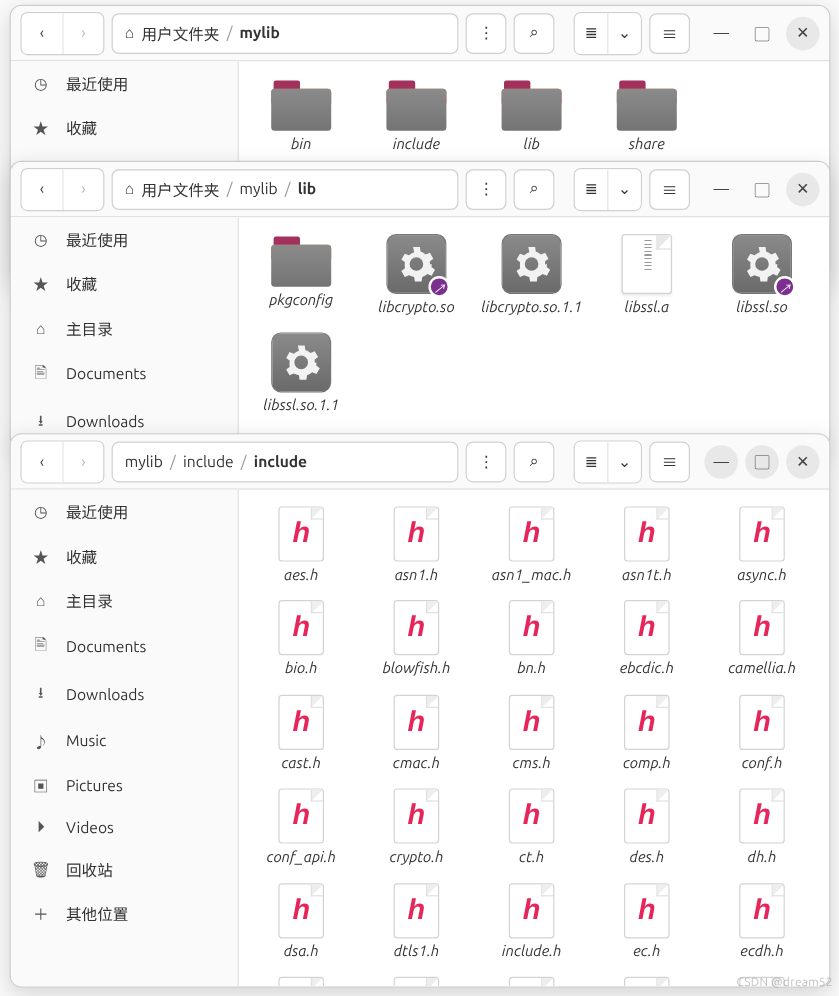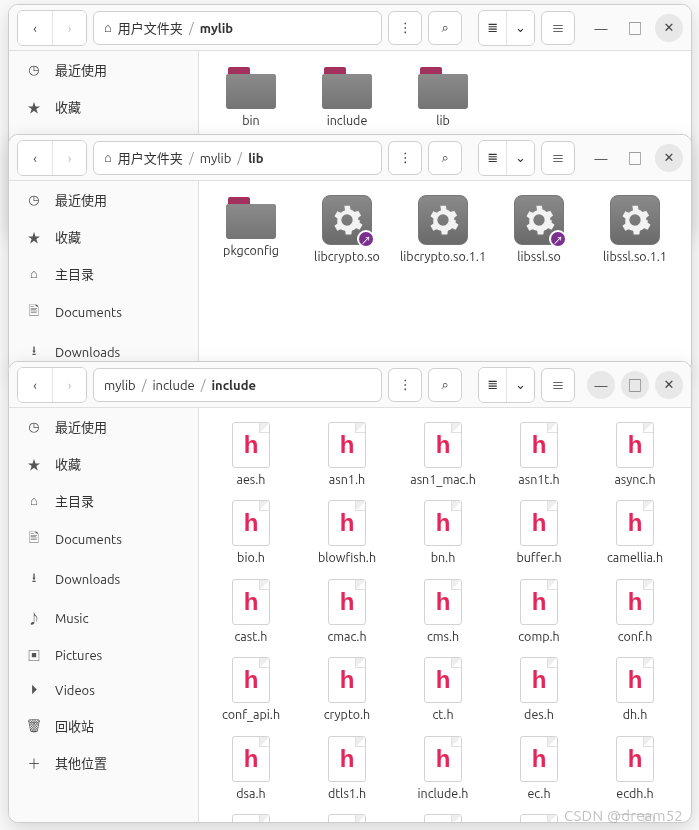--- a/index.html
+++ b/index.html
@@ -25,21 +25,21 @@
 .win-controls { display: flex; gap: 6px; margin-left: 6px; }
 .wc { width: 28px; height: 28px; display: flex; align-items: center; justify-content: center; border-radius: 50%; cursor: pointer; color: #444; }
 .wc.close { background: #e8e8e8; }
 .w3 .wc { background: #e8e8e8; }
 .body-area { flex: 1; display: flex; overflow: hidden; }
 .sidebar { width: 190px; border-right: 1px solid #e0e0e0; background: #fafafa; overflow: hidden; }
 .sidebar .item { display: flex; align-items: center; gap: 12px; padding: 9px 16px; color: #333; cursor: pointer; }
 .sidebar .item .sicon { width: 18px; display: flex; justify-content: center; color: #555; }
 .content { flex: 1; overflow: hidden; padding: 10px 4px 4px 4px; }
 .grid { display: flex; flex-wrap: wrap; align-content: flex-start; }
-.file { width: 96px; display: flex; flex-direction: column; align-items: center; padding: 4px 2px; margin-bottom: 6px; }
+.file { width: 96px; display: flex; flex-direction: column; align-items: center; padding: 4px 2px; margin-bottom: 6px; font-style: italic; }
 .file .label { margin-top: 4px; text-align: center; font-size: 12.5px; color: #333; line-height: 1.15; word-break: break-all; max-width: 94px; }
 
 
 .folder-ico { width: 50px; height: 44px; position: relative; }
 .folder-ico::before { content: ""; position: absolute; left: 2px; top: 2px; width: 22px; height: 10px; background: #a2315e; border-radius: 2px 2px 0 0; }
 .folder-ico::after { content: ""; position: absolute; left: 0; top: 9px; right: 0; bottom: 0; background: linear-gradient(#8b8b8b,#747474); border-radius: 3px; }
 .folder-ico .flap { position: absolute; left: 0; top: 9px; right: 0; height: 12px; background: linear-gradient(#e07030,#d25a1a); border-radius: 3px 3px 0 0; }
 
 
 .doc-ico { width: 42px; height: 50px; background: #fff; border: 1px solid #d3d3d3; border-radius: 3px; position: relative; box-shadow: 0 1px 2px rgba(0,0,0,0.08); }
@@ -49,21 +49,21 @@
 
 .so-ico { width: 50px; height: 50px; border-radius: 8px; background: linear-gradient(#8a8a8a,#6a6a6a); display: flex; align-items: center; justify-content: center; position: relative; border: 1px solid #777; }
 .so-ico svg { width: 34px; height: 34px; }
 .so-ico .link-badge { position: absolute; right: -4px; bottom: -4px; width: 18px; height: 18px; border-radius: 50%; background: #7b2f8f; border: 2px solid #fff; display: flex; align-items: center; justify-content: center; color: #fff; font-size: 10px; }
 
 
 .h-ico { width: 38px; height: 46px; background: #fff; border: 1px solid #d3d3d3; border-radius: 3px; position: relative; display: flex; align-items: center; justify-content: center; }
 .h-ico .corner { position: absolute; right: 0; top: 0; width: 10px; height: 10px; background: linear-gradient(135deg,#eee 50%,transparent 50%); border-bottom: 1px solid #e0e0e0; border-left: 1px solid #e0e0e0; }
 .h-ico .h { font-family: sans-serif; font-weight: 700; font-size: 24px; color: #e6265b; }
 
-.watermark { position: absolute; right: 16px; bottom: 6px; font-size: 15px; color: #999; opacity: .6; letter-spacing: .2px; pointer-events: none; }
+.watermark { position: absolute; right: 5px; bottom: 6px; font-size: 10px; color: #999; opacity: .6; letter-spacing: .2px; pointer-events: none; }
 
 svg { display: block; }
 </style>
 </head>
 <body>
 
 <div class="window w1">
   <div class="headerbar">
     <div class="nav-group">
       <div class="nbtn">
@@ -132,20 +132,26 @@
             <div class="folder-ico">
               <div class="flap"></div>
             </div>
             <div class="label">include</div>
           </div>
           <div class="file">
             <div class="folder-ico">
               <div class="flap"></div>
             </div>
             <div class="label">lib</div>
+          </div>
+          <div class="file">
+            <div class="folder-ico">
+              <div class="flap"></div>
+            </div>
+            <div class="label">share</div>
           </div>
         </div>
     </div>
   </div>
 </div>
 
 <div class="window w2">
   <div class="headerbar">
     <div class="nav-group">
       <div class="nbtn">
@@ -235,20 +241,27 @@
           </div>
           <div class="file">
             <div class="so-ico">
               <svg viewBox="0 0 24 24" fill="#f2f2f2">
                 <path d="M12 8a4 4 0 100 8 4 4 0 000-8zm9 4c0 .6-.05 1.2-.15 1.75l2.1 1.64-2 3.46-2.48-1a8.9 8.9 0 01-3.03 1.76l-.38 2.64h-4l-.38-2.64A8.9 8.9 0 017.65 18.6l-2.48 1-2-3.46 2.1-1.64c-.1-.56-.15-1.15-.15-1.75s.05-1.2.15-1.75l-2.1-1.64 2-3.46 2.48 1a8.9 8.9 0 013.03-1.76L10.06 2h4l.38 2.64a8.9 8.9 0 013.03 1.76l2.48-1 2 3.46-2.1 1.64c.1.56.15 1.15.15 1.75z"></path>
               </svg>
             </div>
             <div class="label">libcrypto.so.1.1</div>
           </div>
           <div class="file">
+            <div class="doc-ico">
+              <div class="corner"></div>
+              <div class="zip"></div>
+            </div>
+            <div class="label">libssl.a</div>
+          </div>
+          <div class="file">
             <div class="so-ico">
               <svg viewBox="0 0 24 24" fill="#f2f2f2">
                 <path d="M12 8a4 4 0 100 8 4 4 0 000-8zm9 4c0 .6-.05 1.2-.15 1.75l2.1 1.64-2 3.46-2.48-1a8.9 8.9 0 01-3.03 1.76l-.38 2.64h-4l-.38-2.64A8.9 8.9 0 017.65 18.6l-2.48 1-2-3.46 2.1-1.64c-.1-.56-.15-1.15-.15-1.75s.05-1.2.15-1.75l-2.1-1.64 2-3.46 2.48 1a8.9 8.9 0 013.03-1.76L10.06 2h4l.38 2.64a8.9 8.9 0 013.03 1.76l2.48-1 2 3.46-2.1 1.64c.1.56.15 1.15.15 1.75z"></path>
               </svg>
               <div class="link-badge">↗</div>
             </div>
             <div class="label">libssl.so</div>
           </div>
           <div class="file">
             <div class="so-ico">
@@ -409,21 +422,21 @@
               <div class="corner"></div>
               <div class="h">h</div>
             </div>
             <div class="label">bn.h</div>
           </div>
           <div class="file">
             <div class="h-ico">
               <div class="corner"></div>
               <div class="h">h</div>
             </div>
-            <div class="label">buffer.h</div>
+            <div class="label">ebcdic.h</div>
           </div>
           <div class="file">
             <div class="h-ico">
               <div class="corner"></div>
               <div class="h">h</div>
             </div>
             <div class="label">camellia.h</div>
           </div>
           <div class="file">
             <div class="h-ico">

